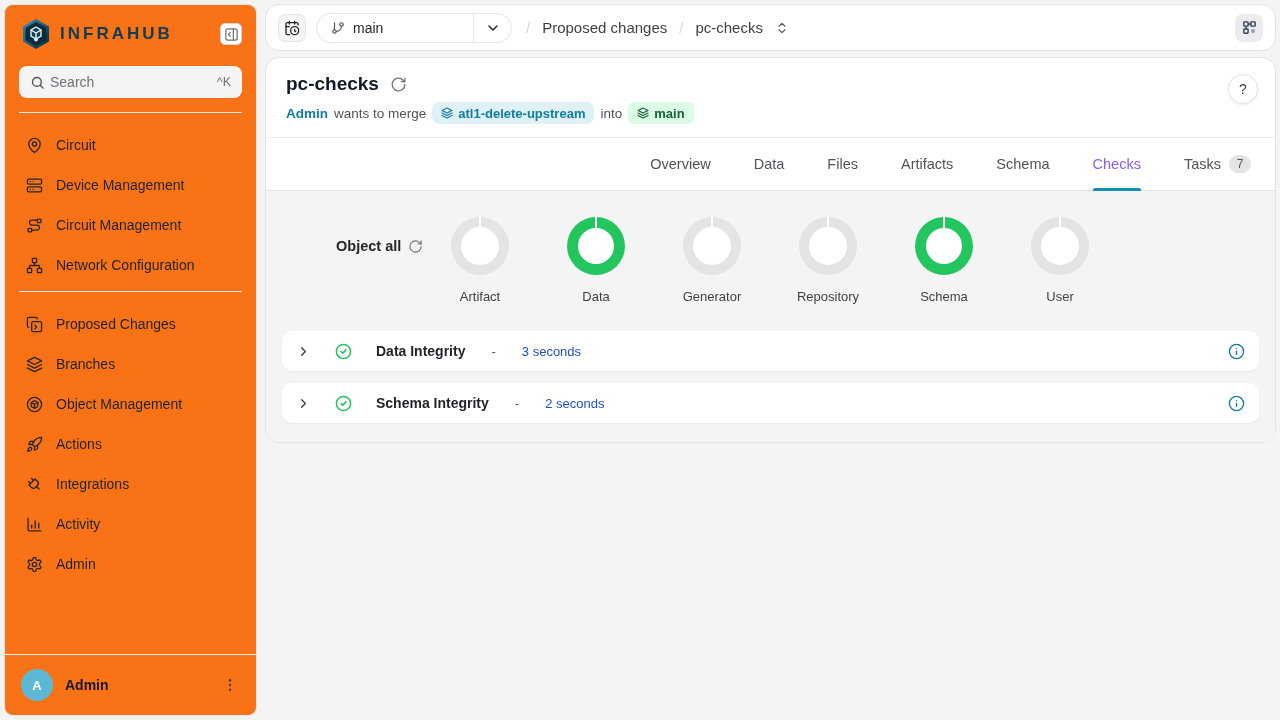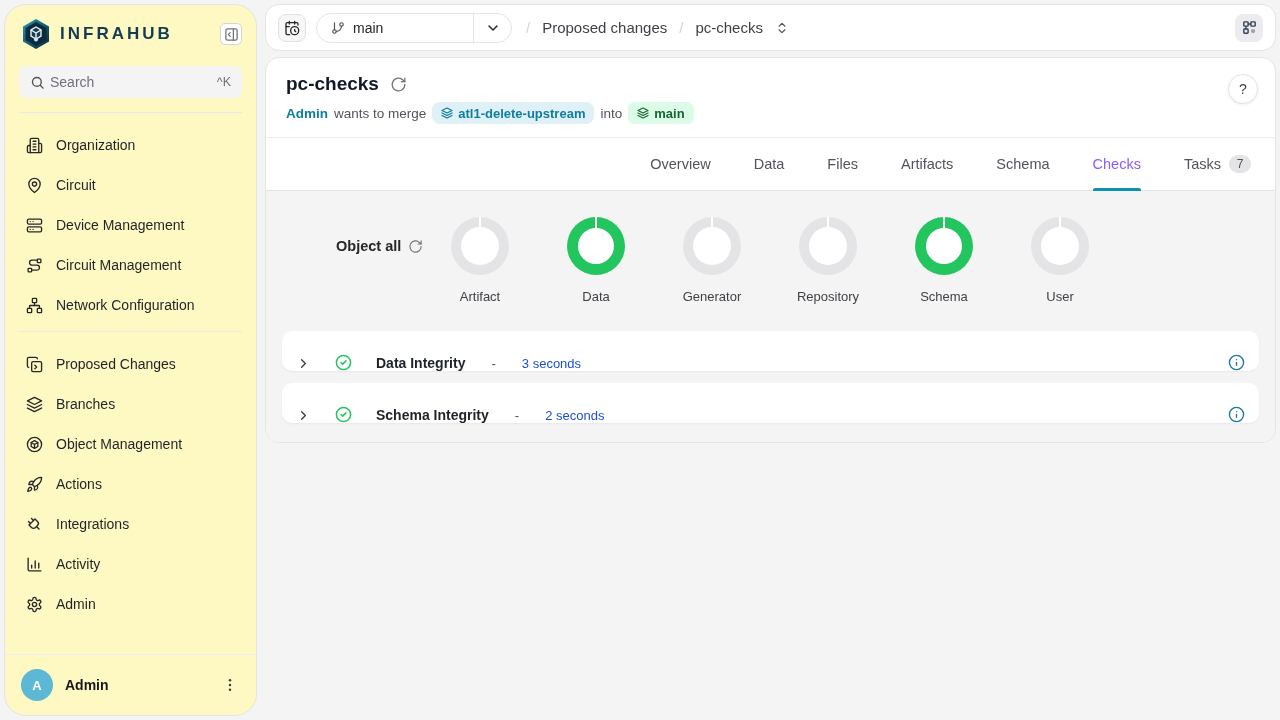--- a/index.html
+++ b/index.html
@@ -8,21 +8,21 @@
     font-family: "Liberation Sans", sans-serif;
     background: #f4f4f5;
     color: #18181b;
     position: relative;
   }
   svg { display: block; }
 
   
   .sidebar {
     position: absolute; left: 4px; top: 4px; width: 253px; height: 712px;
-    background: #fef9c3; border: 1px solid #e4e4e7; border-radius: 22px;
+    background: #f97316; border: 1px solid #e4e4e7; border-radius: 9px;
     display: flex; flex-direction: column; overflow: hidden;
   }
   .logo-row { padding: 13px 14px 10px 16px; display: flex; align-items: center; gap: 9px; }
   .wordmark { font-size: 17px; font-weight: 800; letter-spacing: 3px; color: #123c52; flex: 1; }
   .collapse-btn { width: 22px; height: 22px; border: 1px solid #d4d4d8; border-radius: 5px;
     display: flex; align-items: center; justify-content: center; color: #71717a; background:#fff; cursor: pointer; }
   .search-box { margin: 6px 14px 14px; height: 32px; background: #f4f4f5; border-radius: 8px;
     display: flex; align-items: center; padding: 0 11px; gap: 5px; cursor: text; }
   .search-box .ph { font-size: 14px; color: #71717a; flex: 1; }
   .search-box .kbd { font-size: 12.5px; color: #71717a; }
@@ -98,21 +98,21 @@
   .ring-group { width: 116px; display: flex; flex-direction: column; align-items: center; cursor: pointer; }
   .ring { width: 58px; height: 58px; border-radius: 50%; position: relative;
     background: conic-gradient(from 3deg, #e4e4e7 0deg 354deg, #fff 354deg 360deg); }
   .ring::after { content: ""; position: absolute; inset: 10px; background: #fff; border-radius: 50%; }
   .ring-group[data-status="success"] .ring {
     background: conic-gradient(from 3deg, #22c55e 0deg 354deg, #fff 354deg 360deg); }
   .ring-group[data-status="success"] .ring::after { inset: 11px; }
   .ring-label { margin-top: 14px; font-size: 13px; color: #3f3f46; }
 
   .rows { margin-top: 27px; display: flex; flex-direction: column; gap: 12px; }
-  .check-row { height: 40px; background: #fff; border-radius: 10px; display: flex; align-items: flex-end;
+  .check-row { height: 40px; background: #fff; border-radius: 10px; display: flex; align-items: center;
     padding: 0 14px; gap: 24px; box-shadow: 0 1px 2px rgba(0,0,0,.05); cursor: pointer; }
   .row-chevron { color: #3f3f46; }
   .row-check { color: #22c55e; }
   .row-title { font-size: 14px; font-weight: 700; color: #1f2328; }
   .row-sep { font-size: 13px; color: #52525b; margin: 0 2px; }
   .row-duration { font-size: 13px; color: #1d4ed8; }
   .row-info { margin-left: auto; color: #17789a; cursor: pointer; }
 </style>
 </head>
 <body>
@@ -155,31 +155,20 @@
     </span>
     <span class="ph">Search</span>
     <span class="kbd">^K</span>
   </div>
   <hr class="side-divider">
 
   <nav class="nav">
     <div class="nav-item">
       <span class="ic">
         <svg viewBox="0 0 24 24" fill="none" stroke="currentColor" stroke-width="1.9" stroke-linecap="round" stroke-linejoin="round">
-          <path d="M6 22V4a2 2 0 0 1 2-2h8a2 2 0 0 1 2 2v18Z"></path>
-            <path d="M6 12H4a2 2 0 0 0-2 2v6a2 2 0 0 0 2 2h2"></path>
-            <path d="M18 9h2a2 2 0 0 1 2 2v9a2 2 0 0 1-2 2h-2"></path>
-            <path d="M10 6h4M10 10h4M10 14h4M10 18h4"></path>
-        </svg>
-      </span>
-      <span>Organization</span>
-    </div>
-    <div class="nav-item">
-      <span class="ic">
-        <svg viewBox="0 0 24 24" fill="none" stroke="currentColor" stroke-width="1.9" stroke-linecap="round" stroke-linejoin="round">
           <path d="M20 10c0 6-8 12-8 12s-8-6-8-12a8 8 0 0 1 16 0Z"></path>
             <circle cx="12" cy="10" r="3"></circle>
         </svg>
       </span>
       <span>Circuit</span>
     </div>
     <div class="nav-item">
       <span class="ic">
         <svg viewBox="0 0 24 24" fill="none" stroke="currentColor" stroke-width="1.9" stroke-linecap="round" stroke-linejoin="round">
           <rect x="2" y="3" width="20" height="7" rx="2"></rect>

